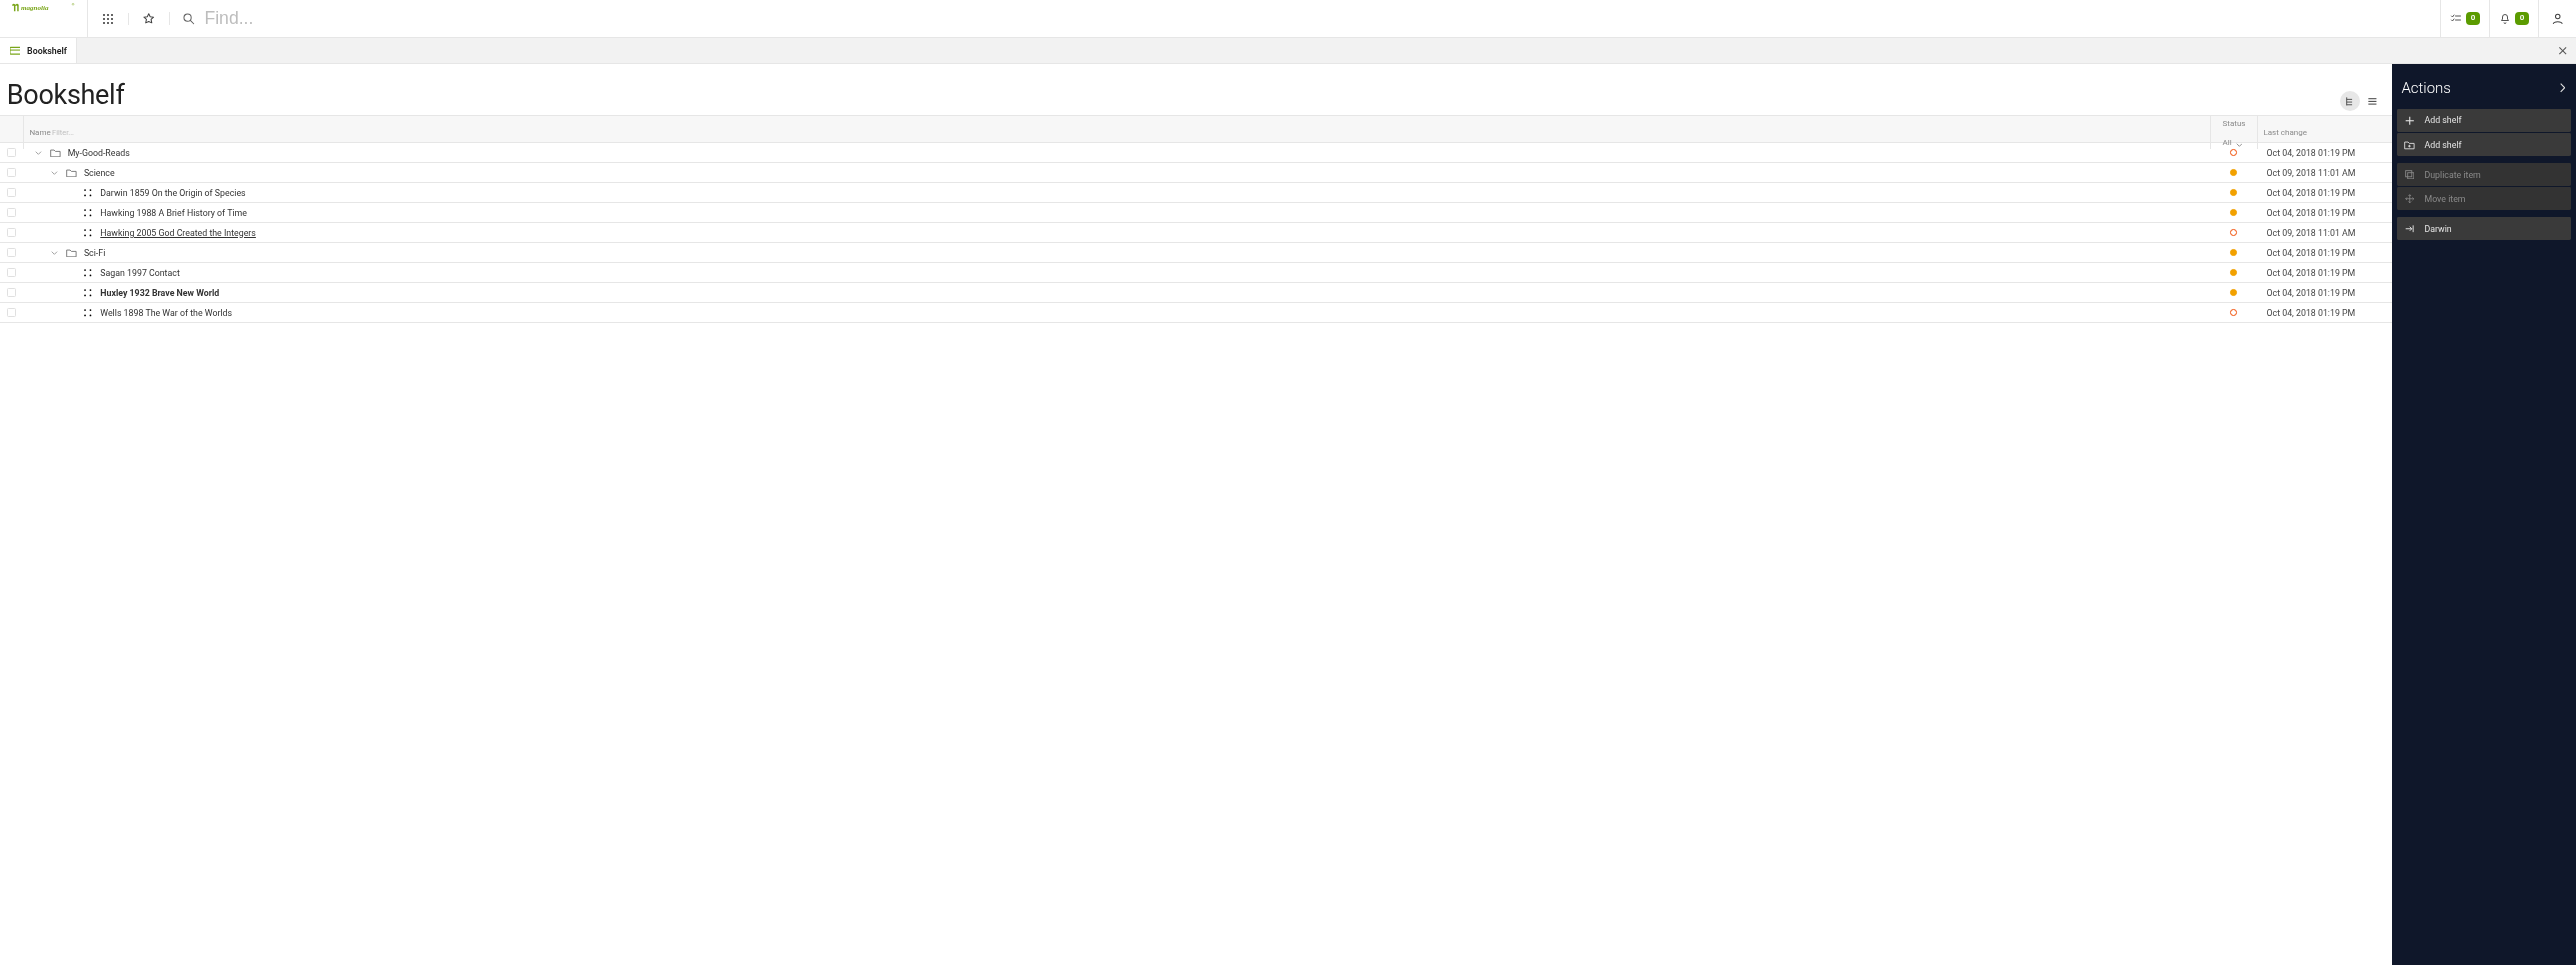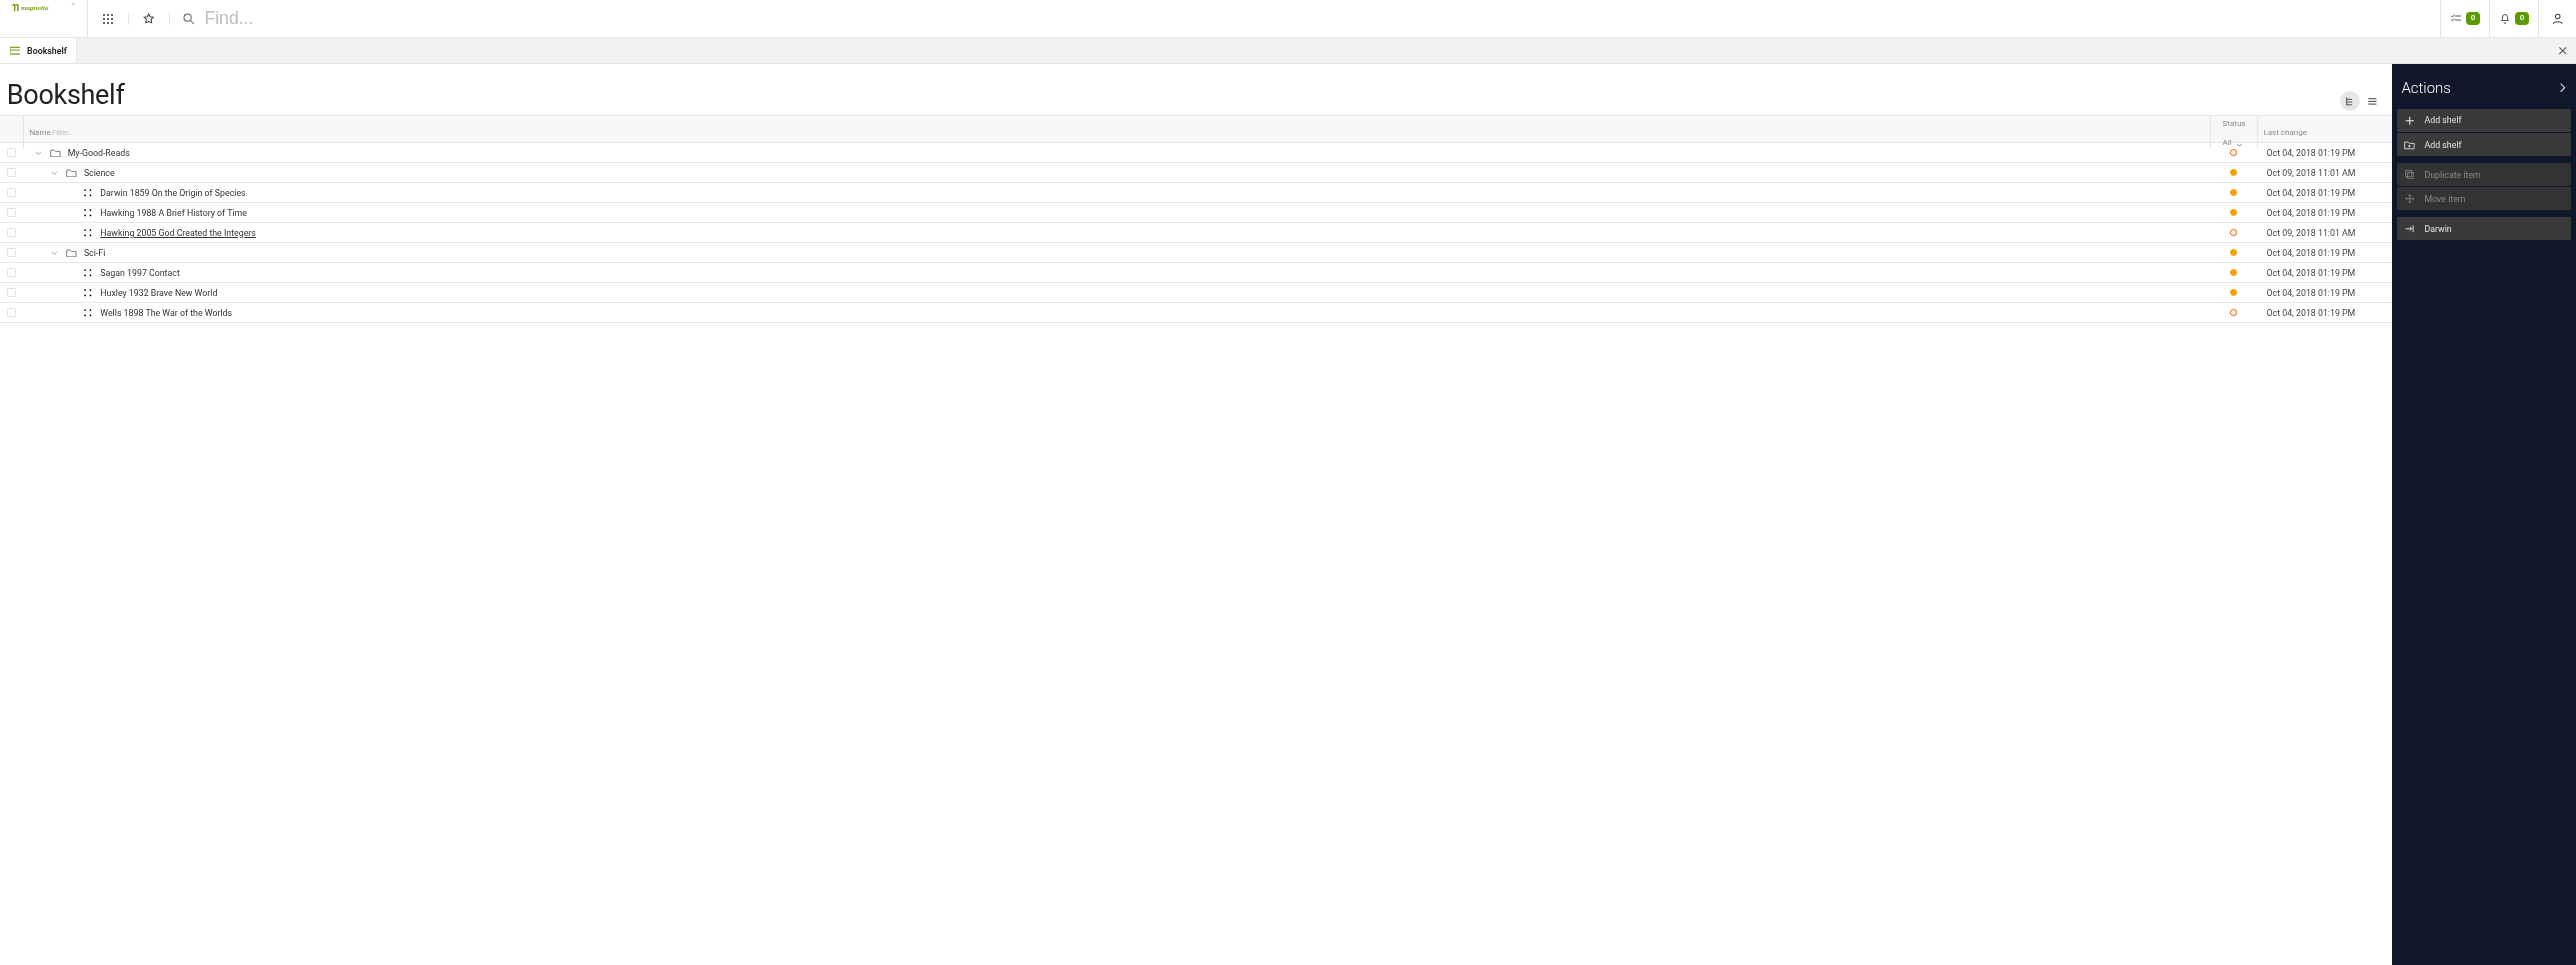--- a/index.html
+++ b/index.html
@@ -438,21 +438,21 @@
             </div>
             <div class="cell last">
               <span>Oct 04, 2018 01:19 PM</span>
             </div>
           </div>
           <div class="trow">
             <div class="cell sel">
               <span class="chk"></span>
             </div>
             <div class="cell">
-              <div class="name-cell" style="padding-left: 38px;">
+              <div class="name-cell" style="padding-left: 38px; font-weight: bold;">
                 <span class="toggle-icon"></span>
                 <span class="type-icon">
                   <svg width="9.5" height="9.5" viewBox="0 0 14 14">
                     <circle cx="3" cy="3" r="1.3"></circle>
                     <circle cx="11" cy="3" r="1.3"></circle>
                     <circle cx="3" cy="11" r="1.3"></circle>
                     <circle cx="11" cy="11" r="1.3"></circle>
                   </svg>
                 </span>
                 <span>Huxley 1932 Brave New World</span>

